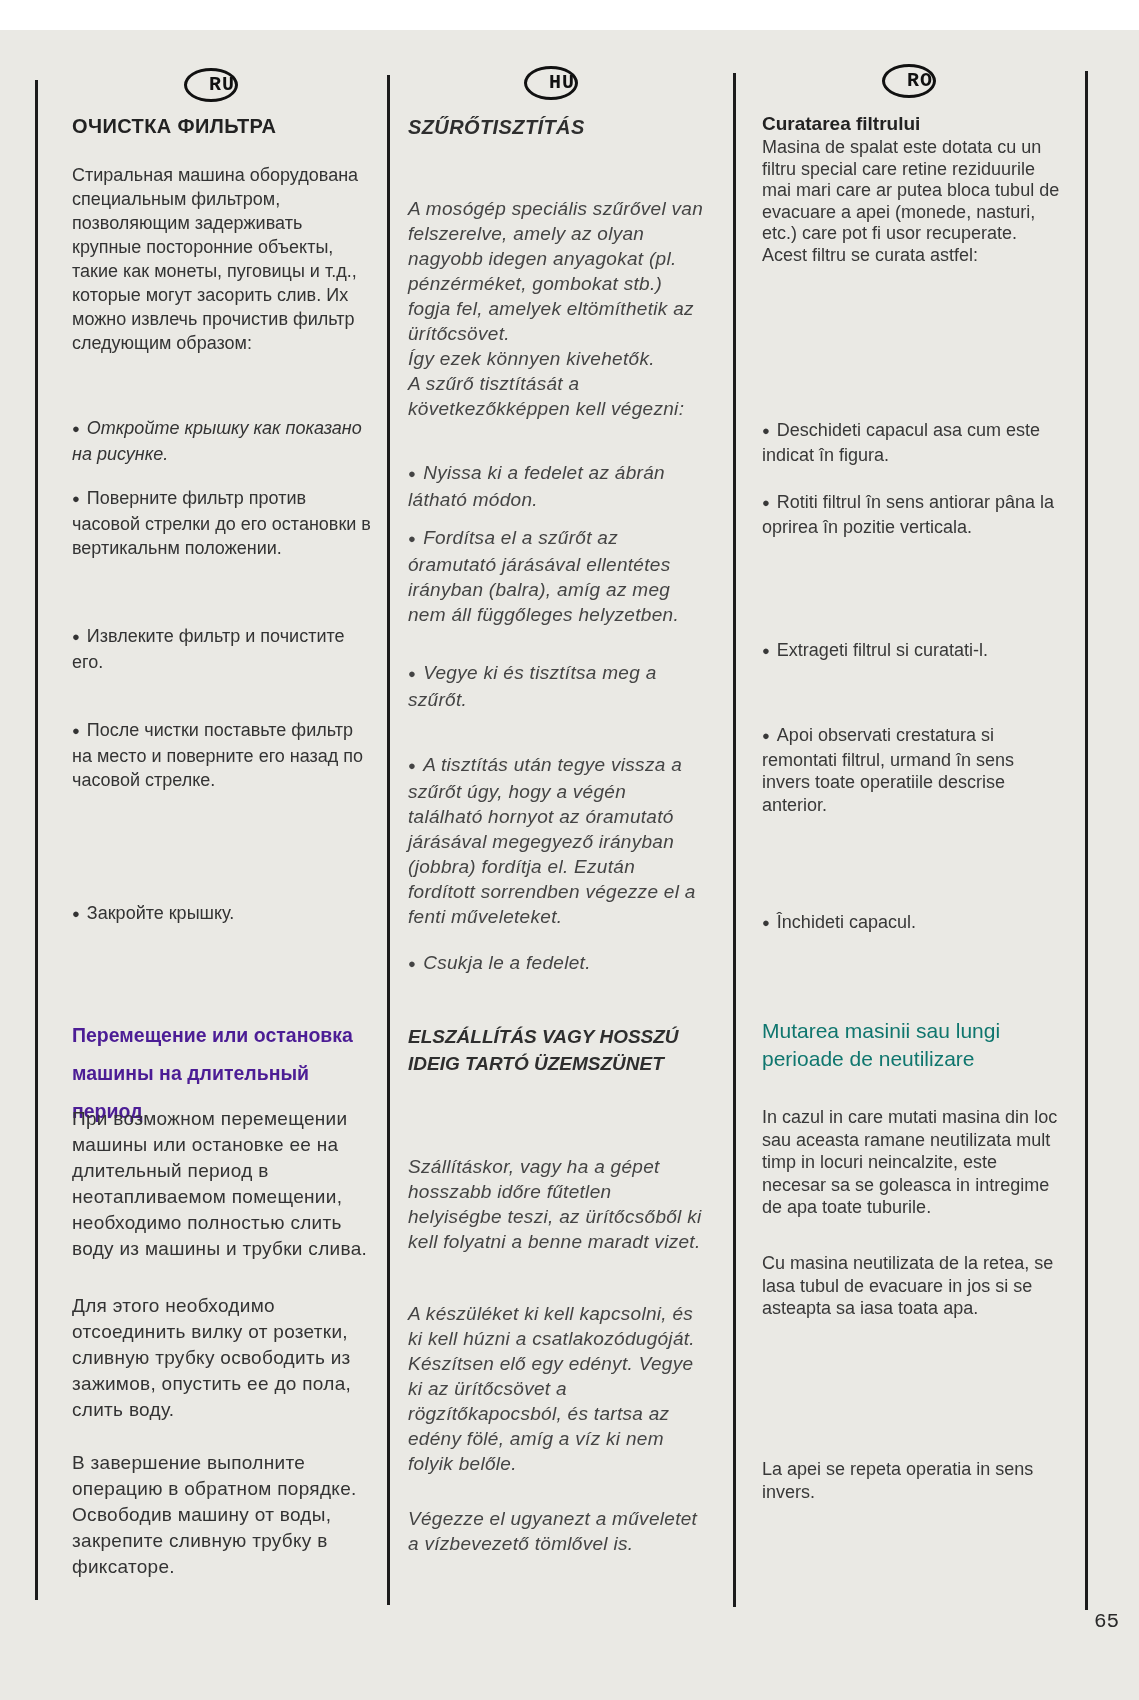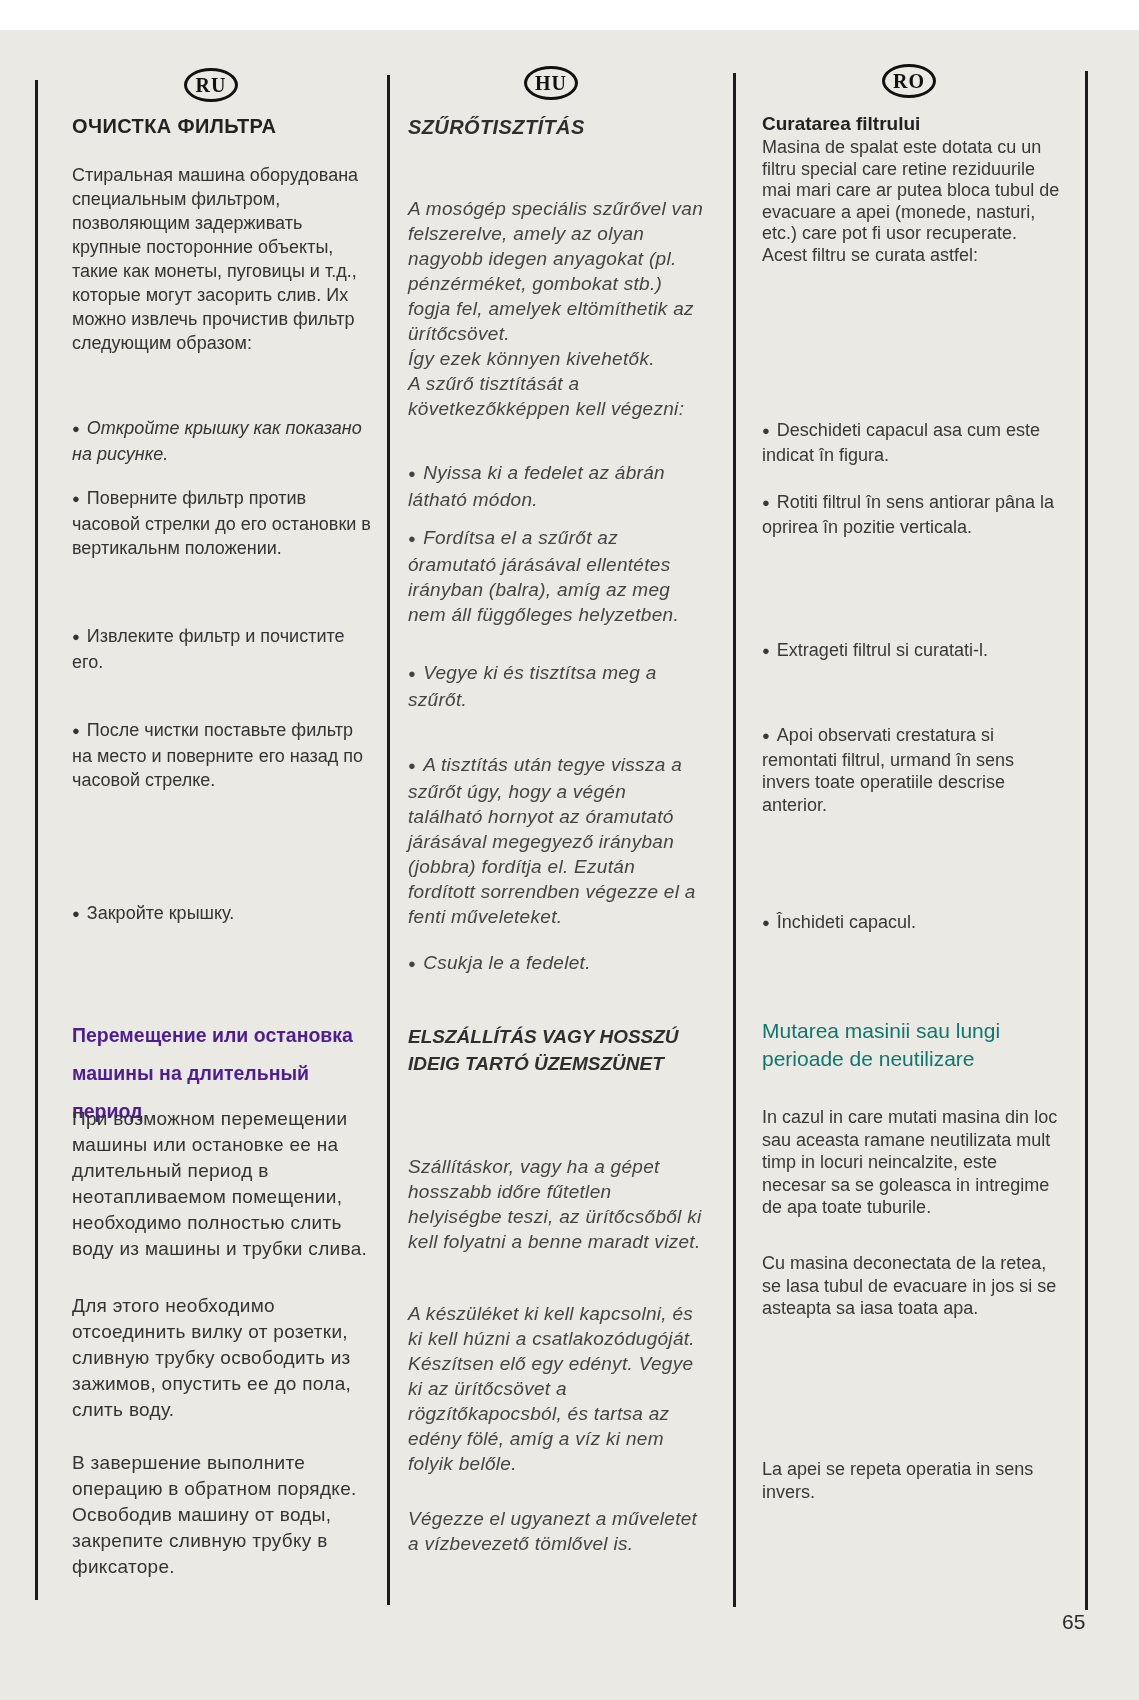--- a/index.html
+++ b/index.html
@@ -12,22 +12,22 @@
   .paper{
     position:absolute;left:0;top:30px;width:1139px;height:1670px;
     background:#eae9e4;
   }
   
   .vline{position:absolute;width:3px;background:#1c1c1c;}
   
   .badge{
     position:absolute;
     border:3px solid #111;border-radius:50%;
-    width:48px;height:28px;line-height:28px;text-align:center;
-    font-family:Liberation Serif, serif;font-weight:bold;font-size:20px;
+    width:48px;height:28px;line-height:28px;text-align:right;
+    font-family:Liberation Mono, monospace;font-weight:bold;font-size:20px;
     color:#111;letter-spacing:1px;background:transparent;
   }
   
   .col{position:absolute;}
   .blk{position:absolute;left:0;width:100%;}
   .dot{font-size:13px;margin-right:7px;position:relative;top:-1px;}
 
   
   .col-ru{left:72px;top:0;width:300px;color:#333;}
   .col-ru .title{font-size:20px;font-weight:bold;color:#222;letter-spacing:.4px;}
@@ -42,22 +42,22 @@
   .col-hu .title2{font-size:19px;font-weight:bold;font-style:italic;line-height:27px;color:#2e2e2e;}
 
   
   .col-ro{left:762px;top:0;width:302px;color:#383838;}
   .col-ro .title{font-size:19px;font-weight:bold;color:#222;}
   .col-ro .body1{font-size:18px;line-height:21.5px;}
   .col-ro .body2{font-size:18px;line-height:22.5px;}
   .col-ro .title2{font-size:21px;font-weight:normal;line-height:28px;color:#0f766e;}
 
   .page-num{
-    position:absolute;left:1062px;top:1610px;
-    font-family:Liberation Sans, sans-serif;font-size:21px;color:#2a2a2a;
+    position:absolute;left:1094px;top:1610px;
+    font-family:Liberation Mono, monospace;font-size:21px;color:#2a2a2a;
   }
   .intro-part{margin:0;}
 </style>
 </head>
 <body>
 
 <div class="paper"></div>
 
 <div class="vline" style="left:35px;top:80px;height:1520px;"></div>
 <div class="vline" style="left:387px;top:75px;height:1530px;"></div>
@@ -142,17 +142,17 @@
   </div>
   <div class="blk body2" style="top:724px;">
     <span class="dot">●</span><span>Apoi observati crestatura si remontati filtrul, urmand în sens invers toate operatiile descrise anterior.</span>
   </div>
   <div class="blk body2" style="top:911px;">
     <span class="dot">●</span><span>Închideti capacul.</span>
   </div>
 
   <div class="blk title2" style="top:1017px;">Mutarea masinii sau lungi perioade de neutilizare</div>
   <div class="blk body2" style="top:1106px;">In cazul in care mutati masina din loc sau aceasta ramane neutilizata mult timp in locuri neincalzite, este necesar sa se goleasca in intregime de apa toate tuburile.</div>
-  <div class="blk body2" style="top:1252px;">Cu masina deconectata de la retea, se lasa tubul de evacuare in jos si se asteapta sa iasa toata apa.</div>
+  <div class="blk body2" style="top:1252px;">Cu masina neutilizata de la retea, se lasa tubul de evacuare in jos si se asteapta sa iasa toata apa.</div>
   <div class="blk body2" style="top:1458px;">La apei se repeta operatia in sens invers.</div>
 </div>
 
 <div class="page-num">65</div>
 
 </body></html>

